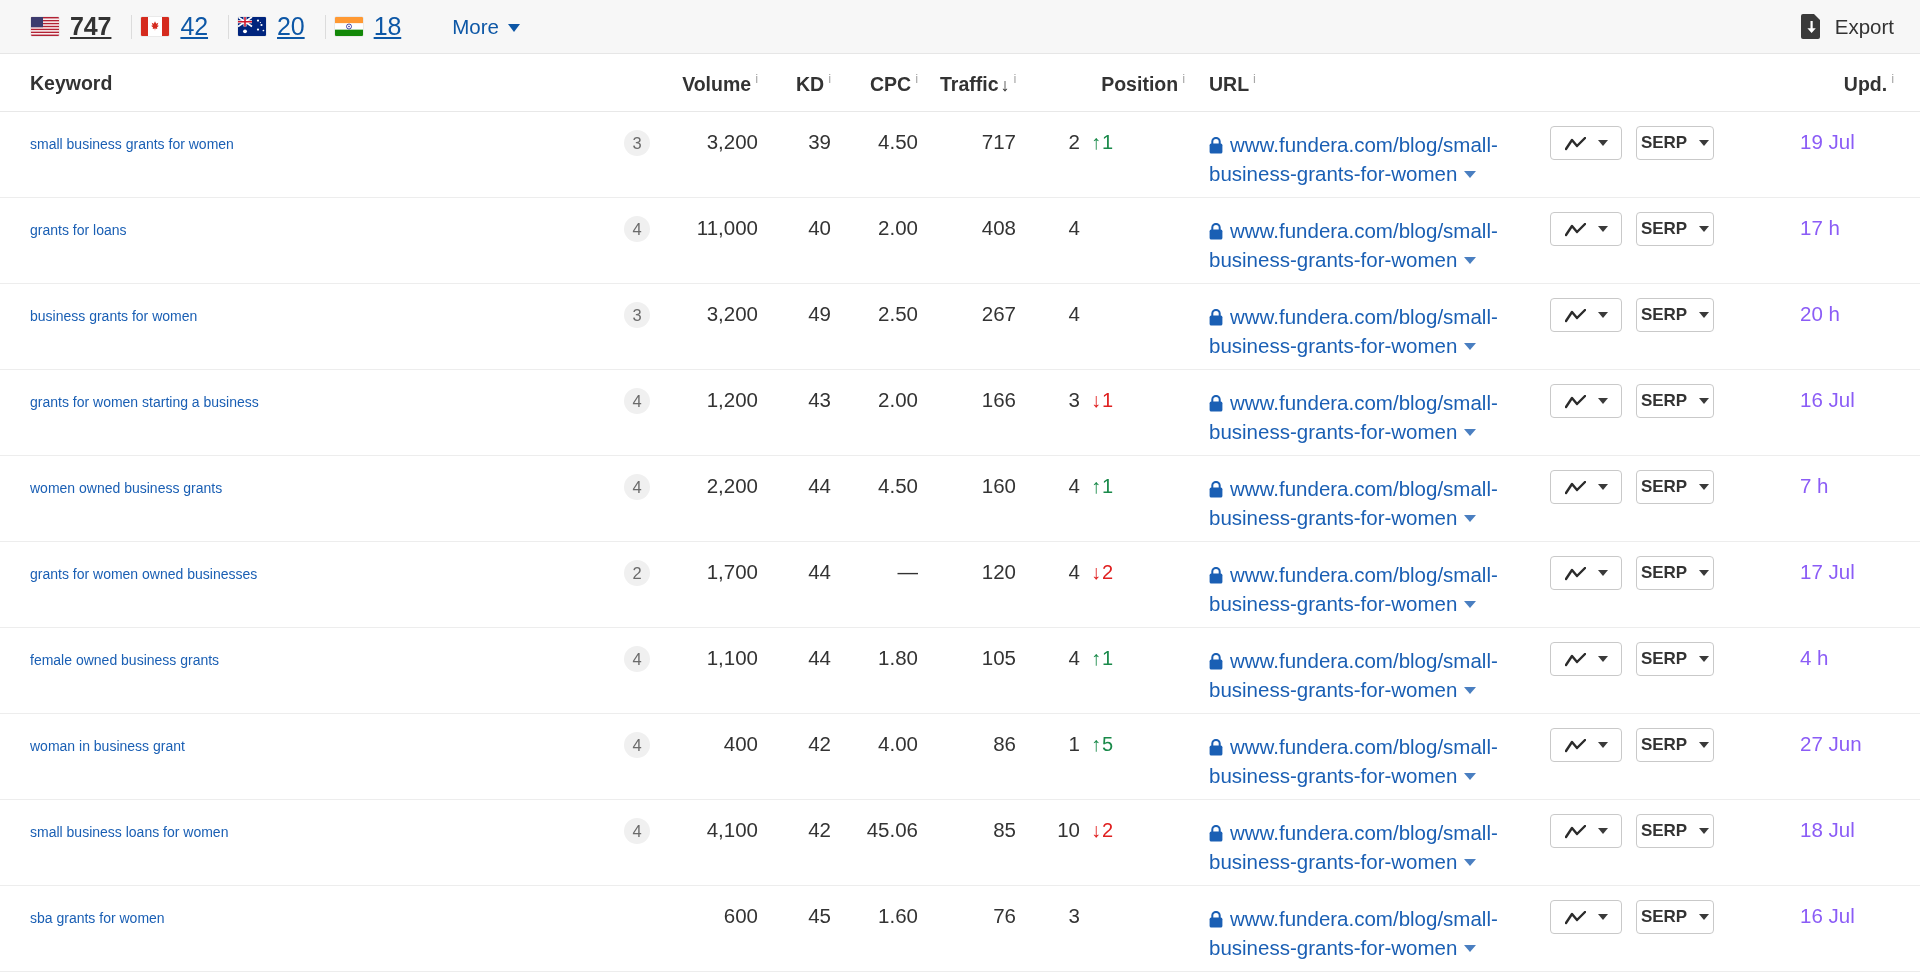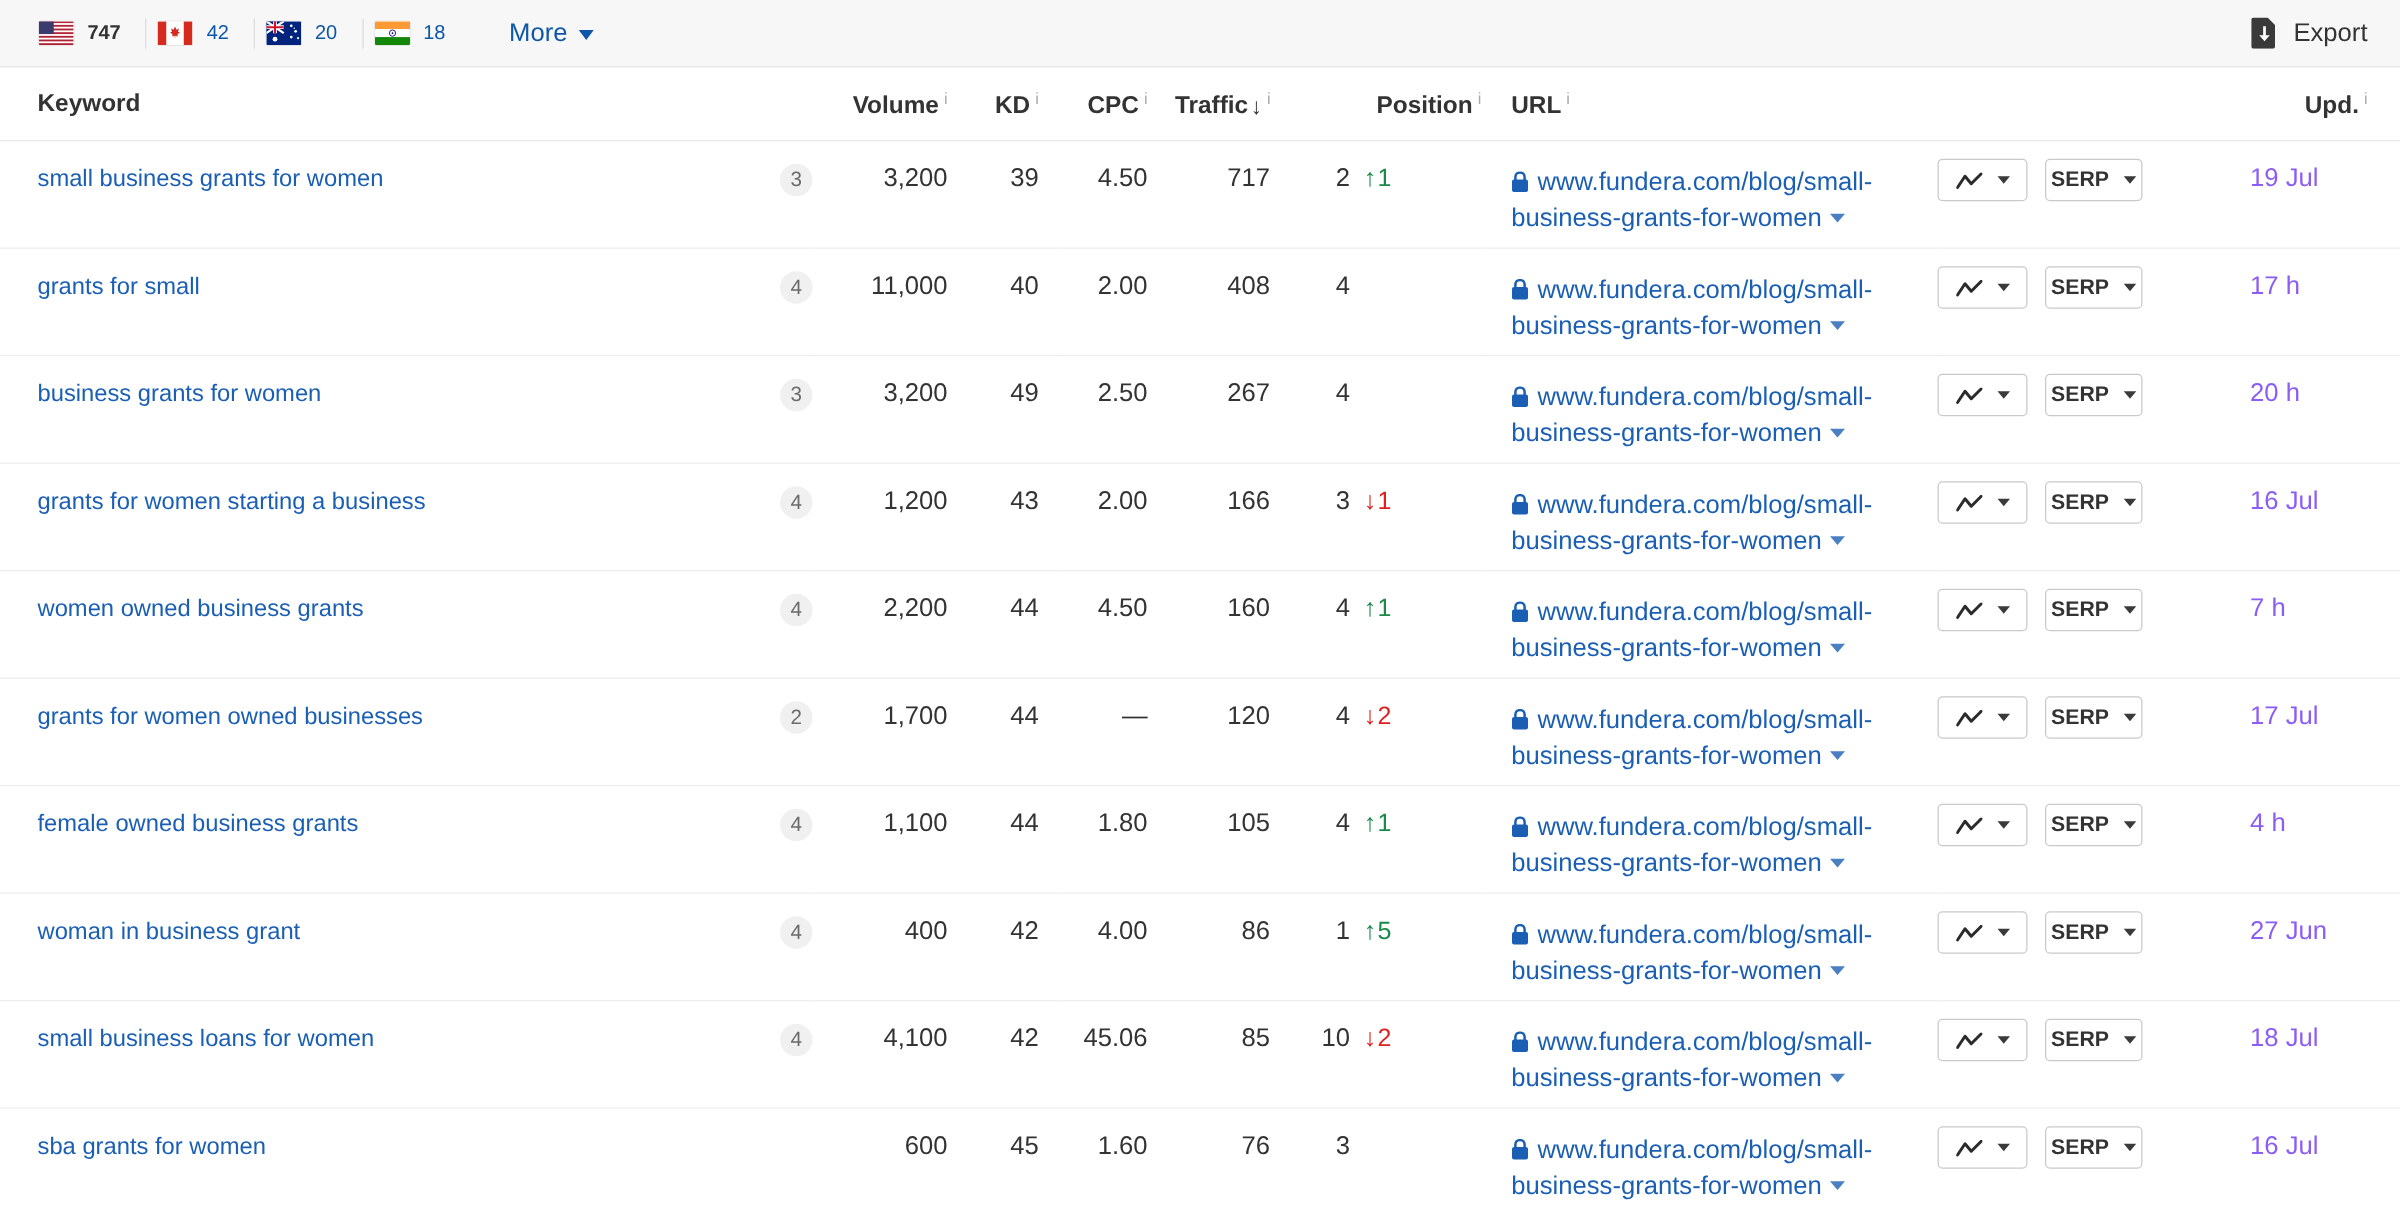--- a/index.html
+++ b/index.html
@@ -42,23 +42,24 @@
     width: 28px;
     height: 19px;
     border-radius: 1px;
     display: block;
     position: relative;
     overflow: hidden;
     box-shadow: 0 0 0 0.5px rgba(0,0,0,0.10);
     flex: none;
   }
   .cnt-num {
-    font-size: 16px;
+    font-size: 25px;
     letter-spacing: -0.1px;
     line-height: 1;
+    text-decoration: underline;
   }
   .cnt-num.active { color: #333333; font-weight: bold; }
   .cnt-num.link { color: #0d57a6; }
 
   .more-link {
     color: #0d57a6;
     font-size: 20.5px;
     margin-left: 30px;
     display: flex;
     align-items: center;
@@ -121,21 +122,21 @@
     vertical-align: top;
     padding-top: 18px;
     font-size: 20.5px;
     color: #333333;
   }
 
   .kw-cell { padding-left: 30px; }
   .kw-link {
     color: #1a5fb4;
     text-decoration: none;
-    font-size: 19px;
+    font-size: 14px;
     line-height: 1.2;
   }
 
   .badge-cell { text-align: right; padding-right: 0; }
   .badge {
     display: inline-block;
     min-width: 26px;
     height: 26px;
     line-height: 26px;
     border-radius: 13px;
@@ -361,21 +362,21 @@
                 <path d="M1 12 L7 3 L12 9 L20 1" fill="none" stroke="#2b2b2b" stroke-width="2.4" stroke-linecap="round" stroke-linejoin="round"></path>
               </svg></span>
             <i class="btn-caret"></i>
           </button><button class="btn btn-serp">
             <span>SERP</span>
             <i class="btn-caret"></i>
           </button></td>
         <td class="c-upd">19 Jul</td>
       </tr>
       <tr>
-        <td class="kw-cell"><a class="kw-link">grants for small</a></td>
+        <td class="kw-cell"><a class="kw-link">grants for loans</a></td>
         <td class="badge-cell"><span class="badge">4</span></td>
         <td class="num c-volume">11,000</td>
         <td class="num c-kd">40</td>
         <td class="num c-cpc">2.00</td>
         <td class="num c-traffic">408</td>
         <td class="c-position"><span class="pos-val">4</span></td>
         <td class="c-url"><a class="url-link"><span class="lock-ico"><svg width="14" height="17" viewBox="0 0 14 17">
                 <path d="M3.3 7 V4.6 a3.7 3.7 0 0 1 7.4 0 V7" fill="none" stroke="#1a5fb4" stroke-width="2"></path>
                 <rect x="0.6" y="6.6" width="12.8" height="10" rx="1.6" fill="#1a5fb4"></rect>
               </svg></span>www.fundera.com/blog/small-business-grants-for-women</a><i class="url-caret"></i></td>

